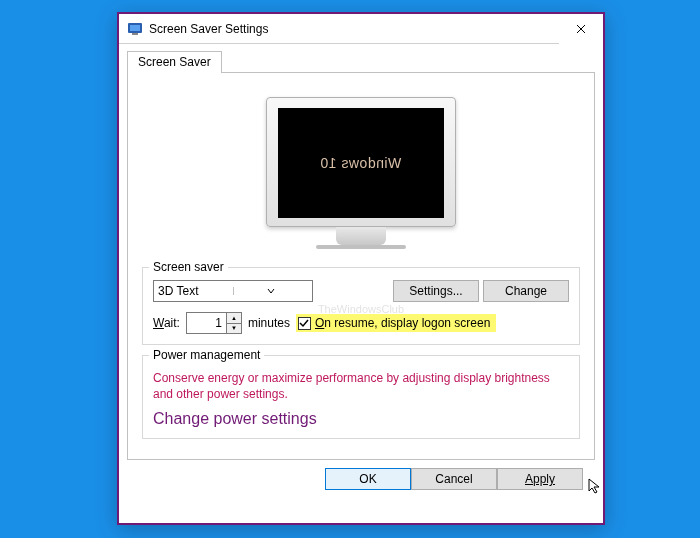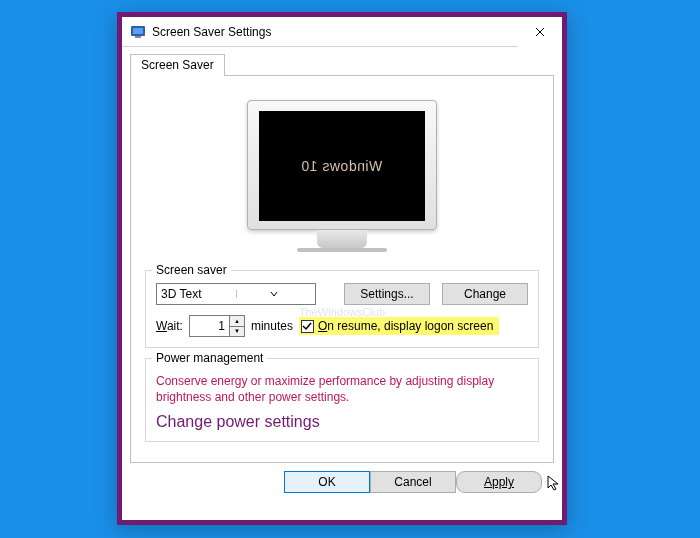--- a/index.html
+++ b/index.html
@@ -1,55 +1,55 @@
 <!DOCTYPE html>
 <html><head>
 <meta charset="utf-8">
 <style>
   * { box-sizing: border-box; font-family: "Segoe UI", Tahoma, sans-serif; }
   body { margin: 0; width: 700px; height: 538px; background: #1a8fe8; overflow: hidden; position: relative; }
-  .dialog { position: absolute; left: 117px; top: 12px; width: 450px; height: 513px; background: #fff; border: 5px solid #701a75; box-shadow: 0 4px 20px rgba(0,0,0,0.25); }
+  .dialog { position: absolute; left: 117px; top: 12px; width: 488px; height: 513px; background: #fff; border: 2px solid #701a75; box-shadow: 0 4px 20px rgba(0,0,0,0.25); }
   .title-bar { height: 30px; background: #fff; display: flex; align-items: center; padding-left: 8px; border-bottom: 1px solid #d0d0d0;}
   .title-icon { width: 16px; height: 16px; margin-right: 6px; }
   .title-text { font-size: 12px; color: #000; flex: 1; }
   .close-btn { width: 44px; height: 30px; background: #fff; display:flex; align-items:center; justify-content:center; cursor:pointer; }
   .tabs-area { padding: 6px 8px 0 8px; }
   .tab-row { display:flex; position:relative; z-index:2;}
   .tab { font-size: 12px; background: #fff; border: 1px solid #c0c0c0; border-bottom: none; padding: 3px 10px 4px 10px; position:relative; top:1px;}
   .tab-panel { border: 1px solid #c0c0c0; padding: 14px 14px 10px 14px; background:#fff; position:relative; z-index:1;}
   .monitor-wrap { display:flex; justify-content:center; margin-top: 10px; margin-bottom: 18px; }
   .monitor { width: 190px; }
   .monitor-frame { width: 190px; height: 130px; background: linear-gradient(#f8f8f8,#e0e0e0); border: 1px solid #b0b0b0; border-radius: 4px; padding: 10px 11px 8px 11px; box-shadow: 0 2px 4px rgba(0,0,0,0.2);}
   .monitor-screen { width: 100%; height: 100%; background: #000; display:flex; align-items:center; justify-content:center; }
   .mirror-text { color: #d8c0a8; font-size: 14px; transform: scaleX(-1); font-weight: 400; letter-spacing: 0.5px;}
   .monitor-stand { width: 50px; height: 18px; background: linear-gradient(#e8e8e8,#c8c8c8); margin: 0 auto; border-bottom-left-radius: 6px; border-bottom-right-radius: 6px;}
   .monitor-base { width: 90px; height: 4px; background:#c0c0c0; margin: 0 auto; border-radius: 2px;}
   .watermark { position:absolute; left:50%; top:230px; transform:translateX(-50%); font-size: 11px; color: rgba(0,0,0,0.12); pointer-events:none;}
   .fieldset { border: 1px solid #d8d8d8; padding: 8px 10px 10px 10px; margin-bottom: 10px; position:relative;}
   .fieldset-legend { position:absolute; top:-8px; left:6px; background:#fff; padding: 0 4px; font-size: 12px; color:#000;}
-  .row1 { display:flex; align-items:center; gap: 12px; margin-top: 4px;}
+  .row1 { display:flex; align-items:center; gap: 4px; margin-top: 4px;}
   .select-box { width: 160px; height: 22px; border: 1px solid #7a7a7a; background: #fff; font-size: 12px; display:flex; align-items:center; padding: 0 4px; }
   .select-box span { flex:1; }
   .select-chevron { width: 16px; display:flex; align-items:center; justify-content:center; border-left:1px solid #c0c0c0;}
   .btn { height: 22px; border: 1px solid #adadad; background: #e1e1e1; font-size: 12px; padding: 0 8px; cursor:pointer; display:inline-flex; align-items:center; justify-content:center;}
   .btn-wide { width: 86px; }
   .row2 { display:flex; align-items:center; gap: 6px; margin-top: 10px; font-size:12px;}
   .waitlbl u { text-decoration: underline; }
   .spinner { display:flex; align-items:stretch; }
   .spin-input { width: 40px; height: 22px; border: 1px solid #7a7a7a; border-right:none; text-align:right; padding: 0 4px; font-size:12px; background:#fff;}
   .spin-btns { display:flex; flex-direction:column; border:1px solid #7a7a7a; width:16px;}
   .spin-btns div { flex:1; background:#f0f0f0; font-size:6px; display:flex; align-items:center; justify-content:center; cursor:pointer;}
   .spin-btns div:first-child{ border-bottom:1px solid #7a7a7a;}
   .highlight { background: #fdfa72; padding: 2px 6px 2px 2px; display:inline-flex; align-items:center; gap:4px;}
   .checkbox { width:13px; height:13px; border:1px solid #333; background:#fff; display:flex; align-items:center; justify-content:center; font-size:10px; color:#000;}
   .pm-text { font-size: 12px; color:#be185d; margin: 6px 0 8px 0; line-height:1.35;}
   .link { font-size:16px; color:#701a75; cursor:pointer;}
   .dialog-buttons { display:flex; justify-content:flex-end; padding: 8px 12px 0 12px;}
   .btn-ok { border-color:#0078d7; background:#e5f1fb;}
-  .btn-apply { text-decoration: underline; border-radius: 9px; }
+  .btn-apply { text-decoration: underline; }
   .cursor { position:absolute; right:-2px; bottom:28px; width:18px; height:18px; pointer-events:none;}
 </style>
 </head>
 <body>
 
 <div class="dialog">
   <div class="title-bar">
     <span class="title-icon">
       <svg viewBox="0 0 16 16">
           <rect x="1" y="2" width="14" height="10" fill="#2a5fb0" rx="1"></rect>

